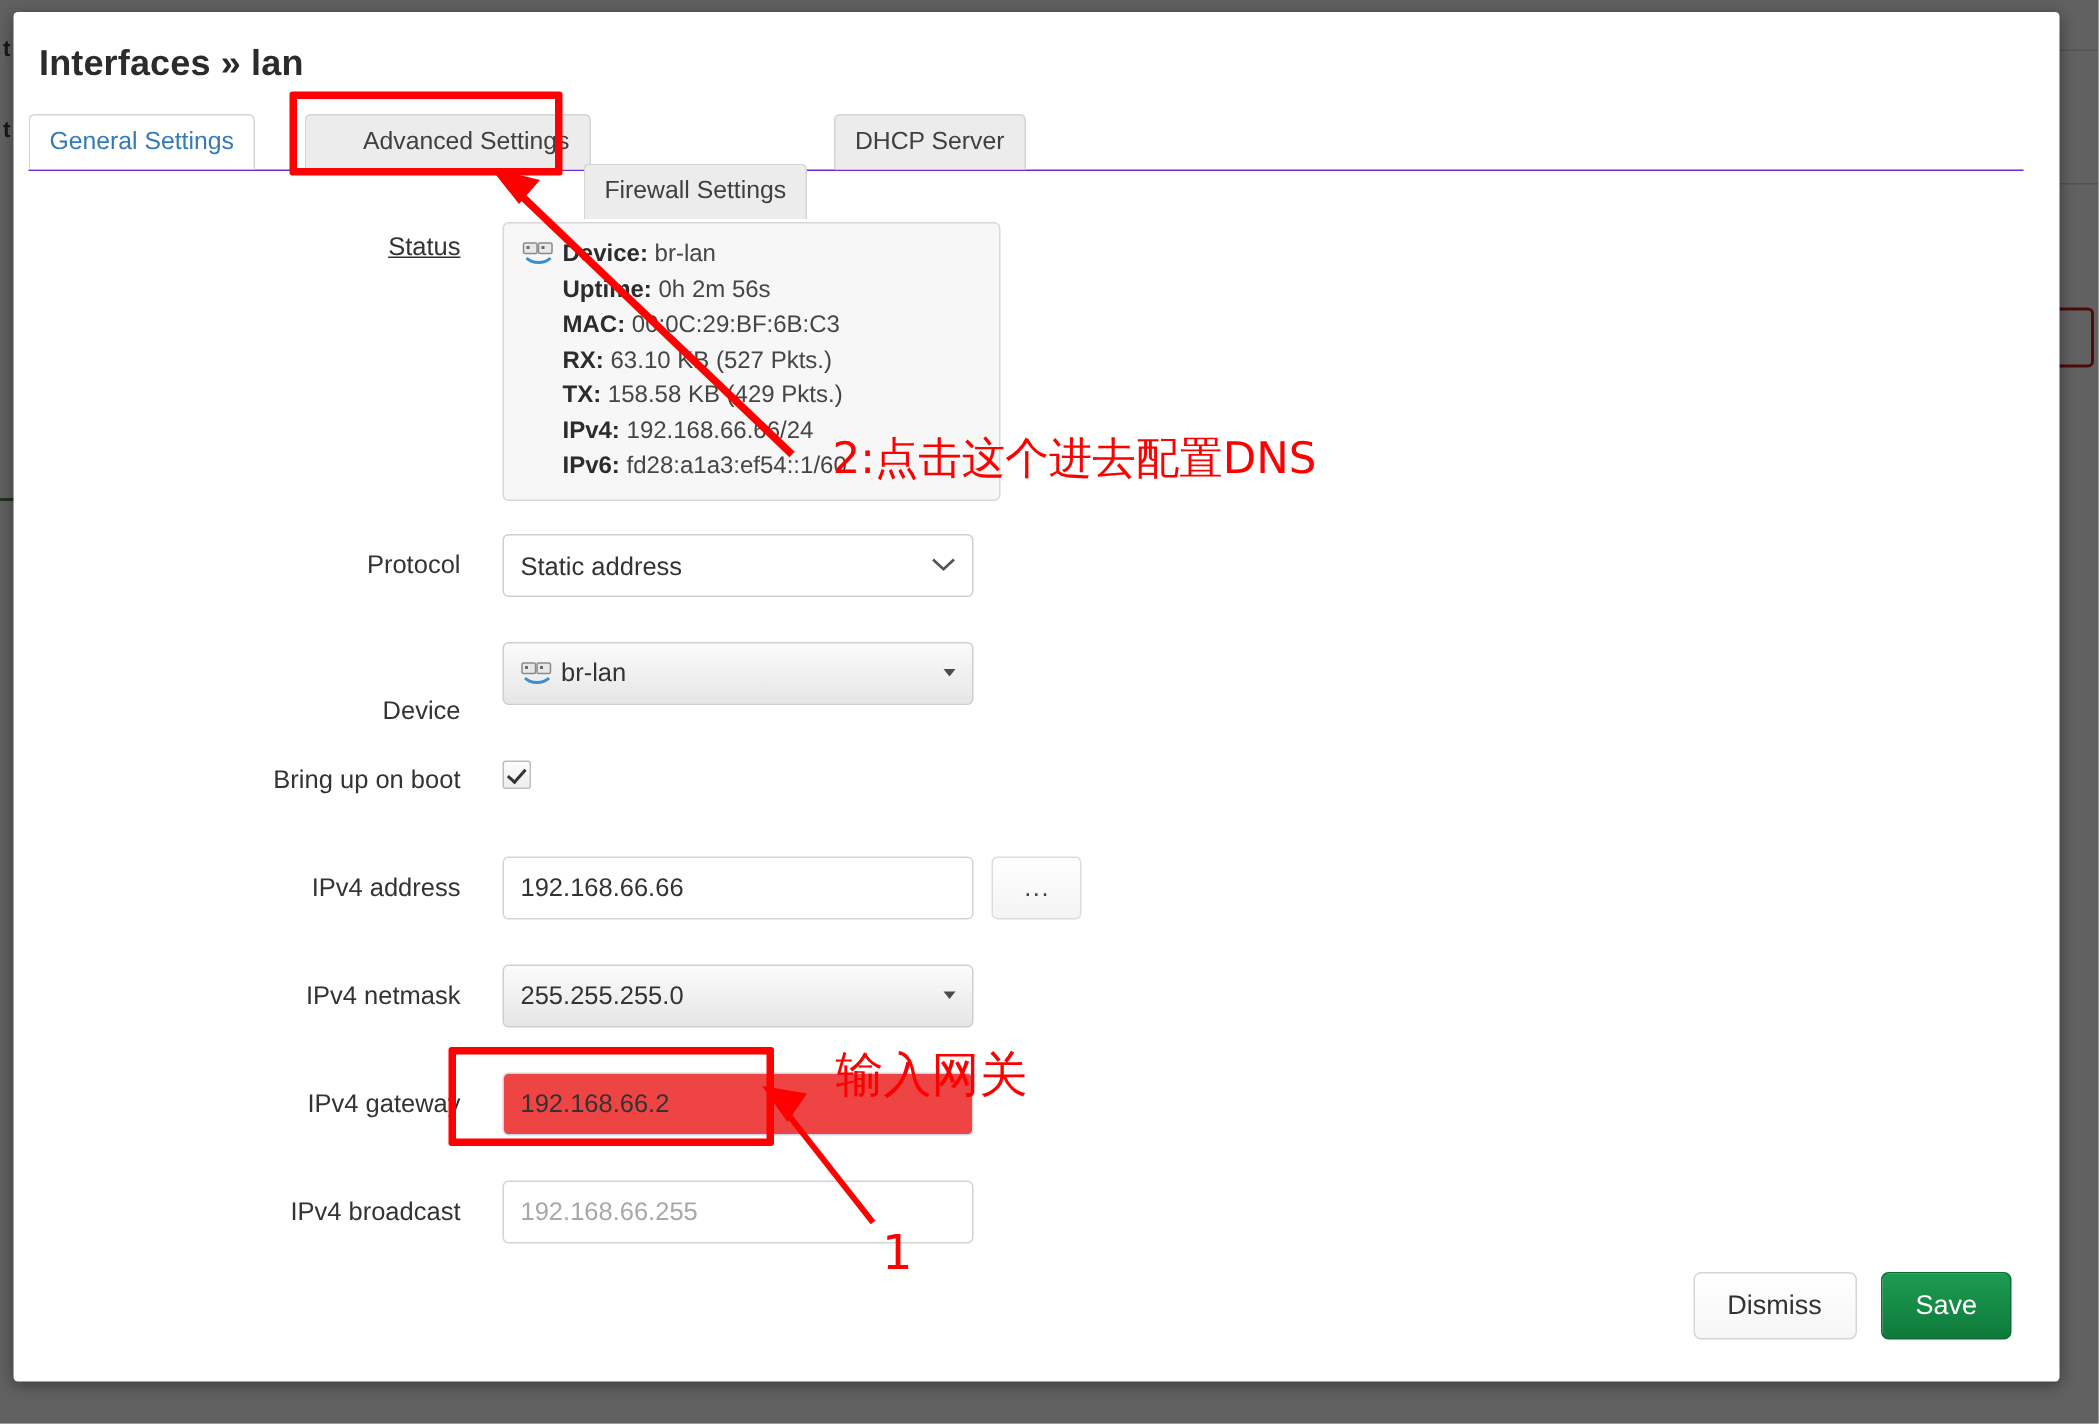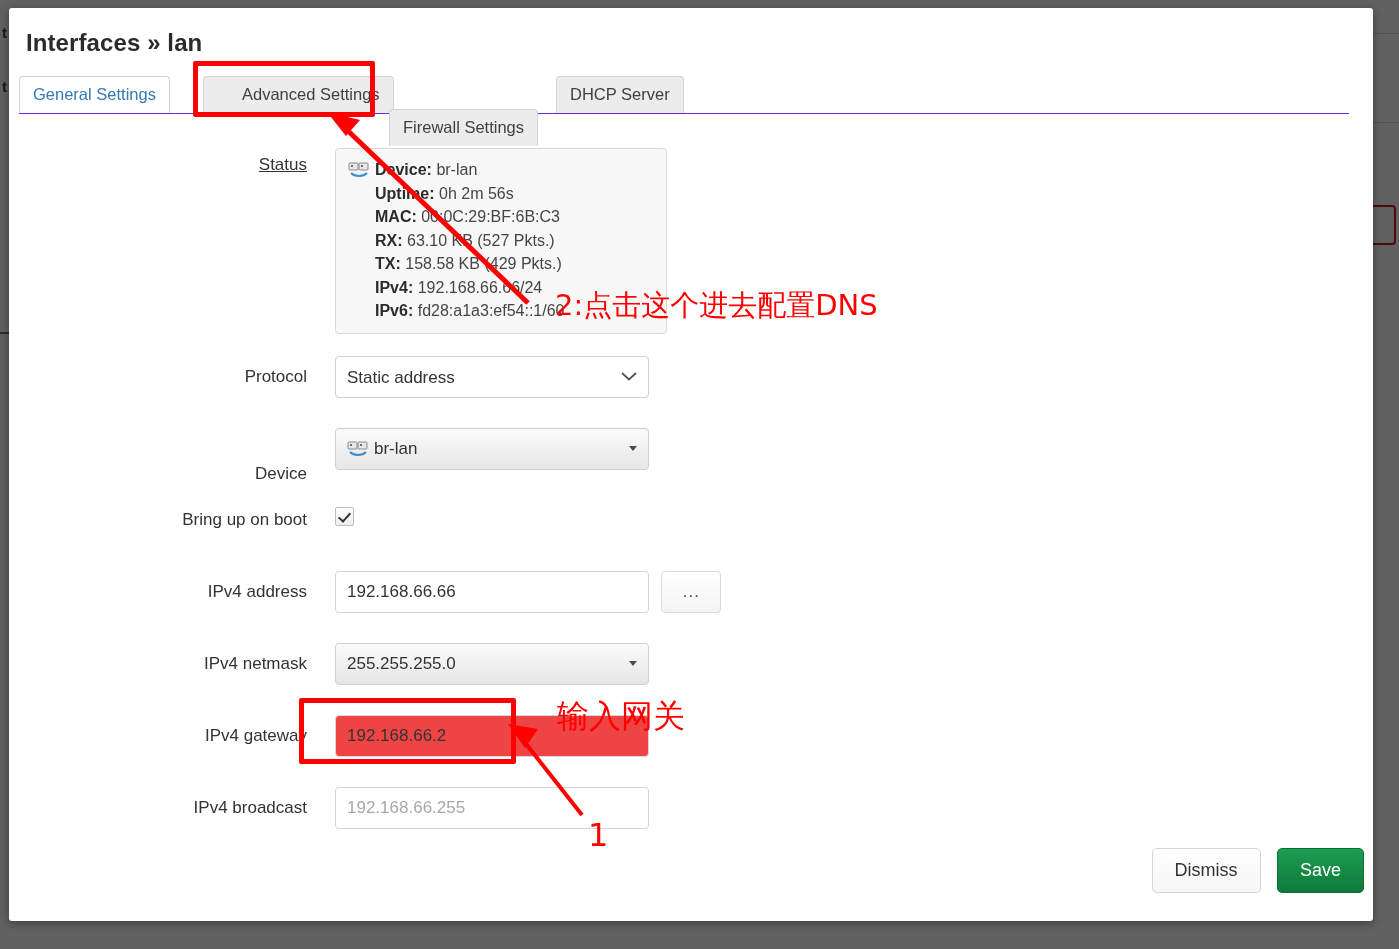--- a/index.html
+++ b/index.html
@@ -246,21 +246,21 @@
     left: 5px; top: 2px;
     width: 5px; height: 10px;
     border: solid #333;
     border-width: 0 2.4px 2.4px 0;
     transform: rotate(42deg);
   }
 
   
   .footer-btns {
     position: absolute;
-    right: 9px;
+    right: 32px;
     bottom: 28px;
   }
   .btn {
     display: inline-block;
     font-size: 18px;
     border-radius: 5px;
     padding: 11px 22px;
     cursor: pointer;
     border: 1px solid transparent;
     font-family: "Liberation Sans", sans-serif;

